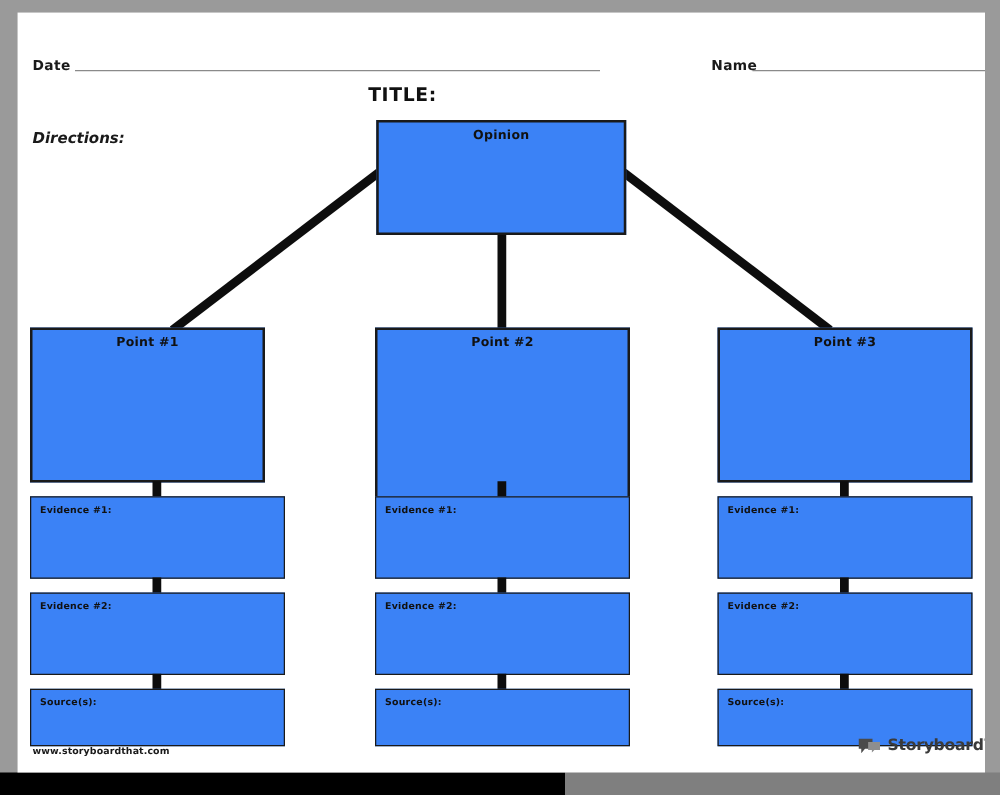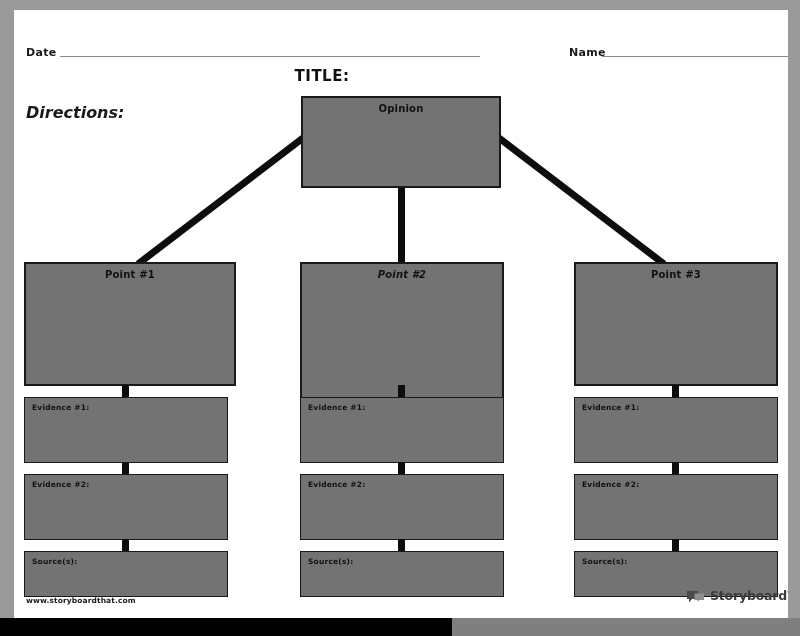--- a/index.html
+++ b/index.html
@@ -96,29 +96,29 @@
     color: #111111;
     letter-spacing: 0.5px;
   }
 
   .directions-text {
     position: absolute;
     left: 12px;
     top: 93px;
     font-style: italic;
     font-weight: bold;
-    font-size: 16px;
+    font-size: 12px;
     color: #1a1a1a;
   }
 
   
   .node {
     position: absolute;
     box-sizing: border-box;
-    background: #737373;
+    background: #3b82f6;
     border: 2px solid #1a1a1a;
   }
   .node.thin { border-width: 1.5px; }
 
   .node-title-center {
     position: absolute;
     left: 0; right: 0;
     top: 5px;
     text-align: center;
     font-weight: bold;
@@ -215,40 +215,40 @@
 
       <line x1="485" y1="128" x2="650" y2="254" stroke="#0d0d0d" stroke-width="7"></line>
     </svg>
 
     <div class="stub" style="left:384px; top:176px; height:80px;"></div>
 
     <div class="node" style="left:287px; top:86px; width:200px; height:92px;">
       <div class="node-title-center">Opinion</div>
     </div>
 
-    <div class="node" style="left:10px; top:252px; width:212px; height:124px;padding-left:22px;">
+    <div class="node" style="left:10px; top:252px; width:188px; height:124px;padding-left:22px;">
       <div class="node-title-center">Point #1</div>
     </div>
     <div class="stub" style="left:108px; top:375px; height:13px;"></div>
 
     <div class="node thin" style="left:10px; top:387px; width:204px; height:66px;">
       <div class="node-title-left">Evidence #1:</div>
     </div>
     <div class="stub" style="left:108px; top:452px; height:13px;"></div>
 
     <div class="node thin" style="left:10px; top:464px; width:204px; height:66px;">
       <div class="node-title-left">Evidence #2:</div>
     </div>
     <div class="stub" style="left:108px; top:529px; height:13px;"></div>
 
     <div class="node thin" style="left:10px; top:541px; width:204px; height:46px;">
       <div class="node-title-left">Source(s):</div>
     </div>
 
-    <div class="node" style="left:286px; top:252px; width:204px; height:140px;font-style:italic;">
+    <div class="node" style="left:286px; top:252px; width:204px; height:140px;">
       <div class="node-title-center">Point #2</div>
     </div>
     <div class="stub" style="left:384px; top:375px; height:13px;"></div>
 
     <div class="node thin" style="left:286px; top:387px; width:204px; height:66px;">
       <div class="node-title-left">Evidence #1:</div>
     </div>
     <div class="stub" style="left:384px; top:452px; height:13px;"></div>
 
     <div class="node thin" style="left:286px; top:464px; width:204px; height:66px;">

